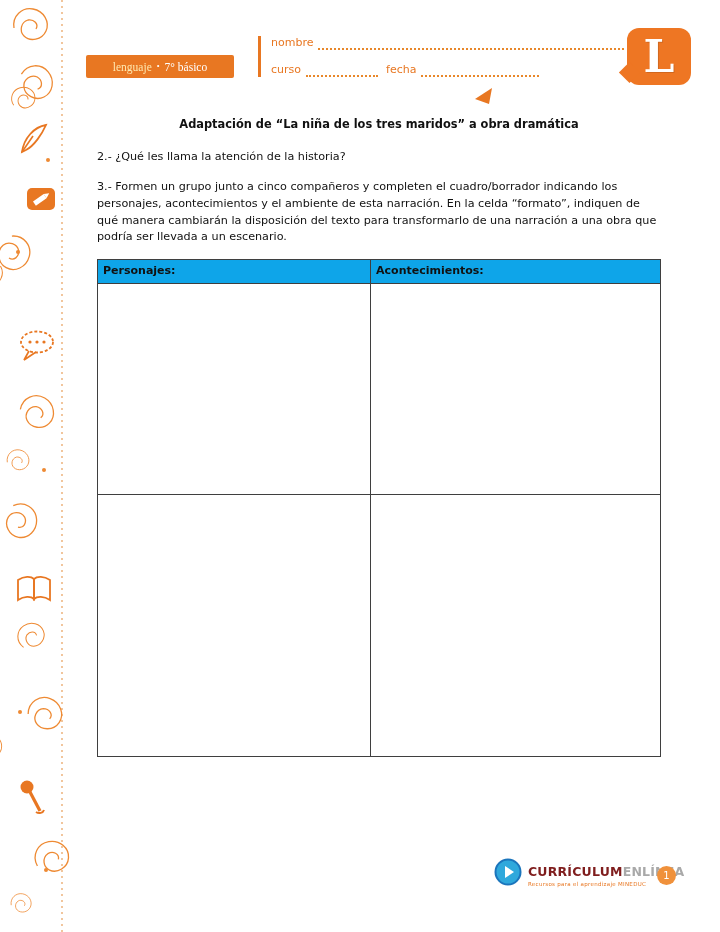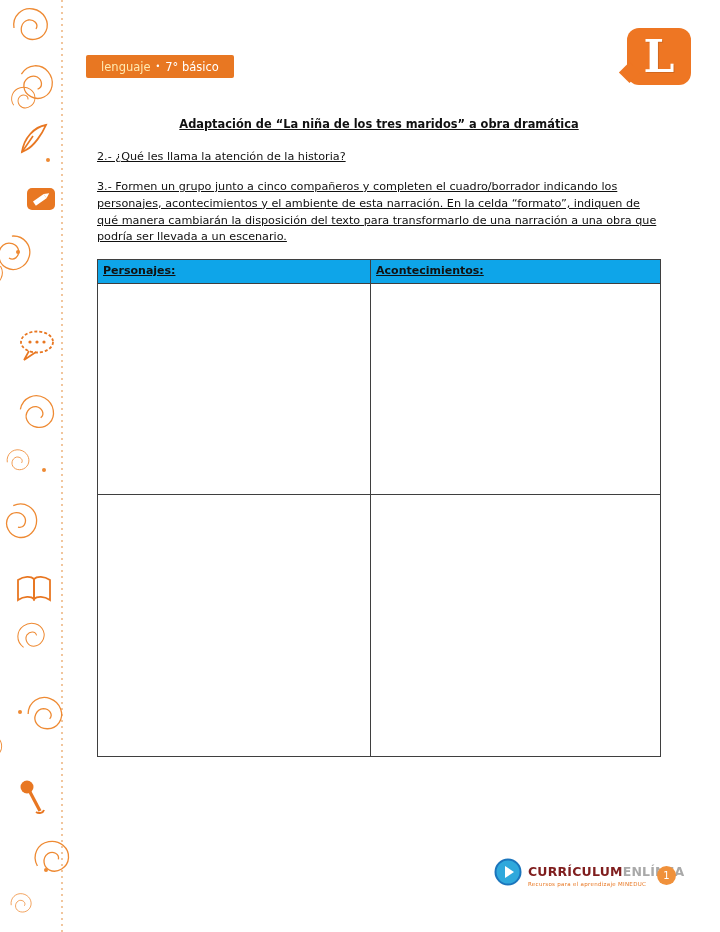--- a/index.html
+++ b/index.html
@@ -25,20 +25,21 @@
   
   .subject-band {
     position: absolute;
     left: 86px; top: 55px;
     width: 148px; height: 23px;
     background: #E87722;
     border-radius: 2px;
     display: flex; align-items: center; justify-content: center;
     gap: 5px;
     font-size: 11.5px;
+    font-family: Liberation Serif, serif;
   }
   .band-subject { color: #FFE9B0; }
   .band-sep { color: #ffffff; font-size: 8px; }
   .band-grade { color: #ffffff; }
 
   
   .fields {
     position: absolute;
     left: 258px; top: 36px;
     width: 366px;
@@ -79,21 +80,20 @@
     text-shadow: 1px 1px 0 rgba(0,0,0,0.12);
   }
 
   
   .content {
     position: absolute;
     left: 97px; top: 116px;
     width: 564px;
     font-size: 11.2px;
     line-height: 1.5;
-    text-decoration: underline;
   }
   .doc-title { text-align: center; font-weight: bold; font-size: 11.4px; margin-bottom: 16px; }
   .para { margin-bottom: 13px; }
 
   table.grid { width: 100%; border-collapse: collapse; table-layout: fixed; margin-top: 2px; }
   table.grid th, table.grid td { border: 1px solid #3F3F3F; }
   th.hdr {
     background: #0ea5e9;
     font-size: 11px; font-weight: bold;
     text-align: left; vertical-align: middle;
@@ -197,20 +197,37 @@
       </svg>
     </div>
   </div>
 
   <div class="subject-band">
     <span class="band-subject">lenguaje</span>
     <span class="band-sep">•</span>
     <span class="band-grade">7° básico</span>
   </div>
 
+  <div class="fields">
+    <div class="field-row">
+      <span class="flabel">nombre</span>
+      <span class="dots full"></span>
+    </div>
+    <div class="field-row row2">
+      <span class="flabel">curso</span>
+      <span class="dots mid"></span>
+      <span class="flabel">fecha</span>
+      <span class="dots end"></span>
+    </div>
+    <div class="field-arrow">
+      <svg width="18" height="17" viewBox="0 0 18 17">
+        <polygon points="17,0 0,11 14,16" fill="#E87722"></polygon>
+      </svg>
+    </div>
+  </div>
 
   <div class="l-badge">
     <span class="l-letter">L</span>
   </div>
 
   <div class="content">
     <div class="doc-title">Adaptación de “La niña de los tres maridos” a obra dramática</div>
     <p class="para">2.- ¿Qué les llama la atención de la historia?</p>
     <p class="para">3.- Formen un grupo junto a cinco compañeros y completen el cuadro/borrador indicando los personajes, acontecimientos y el ambiente de esta narración. En la celda “formato”, indiquen de qué manera cambiarán la disposición del texto para transformarlo de una narración a una obra que podría ser llevada a un escenario.</p>
 

